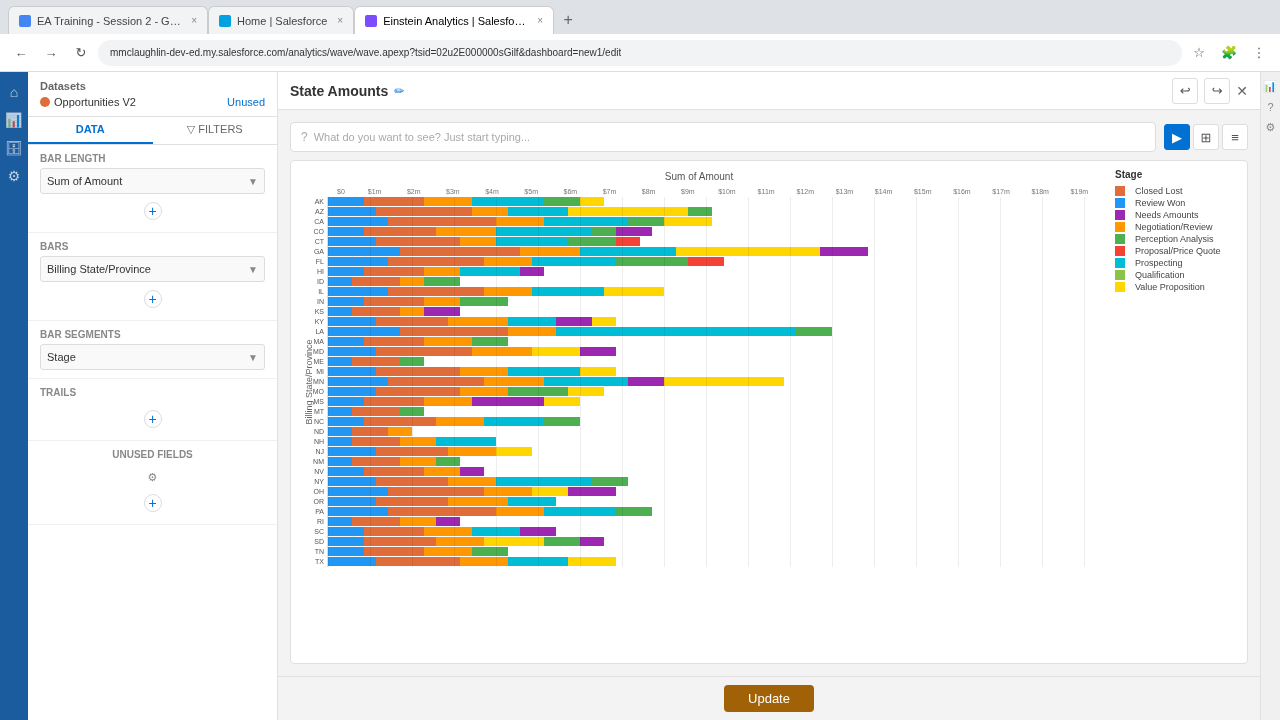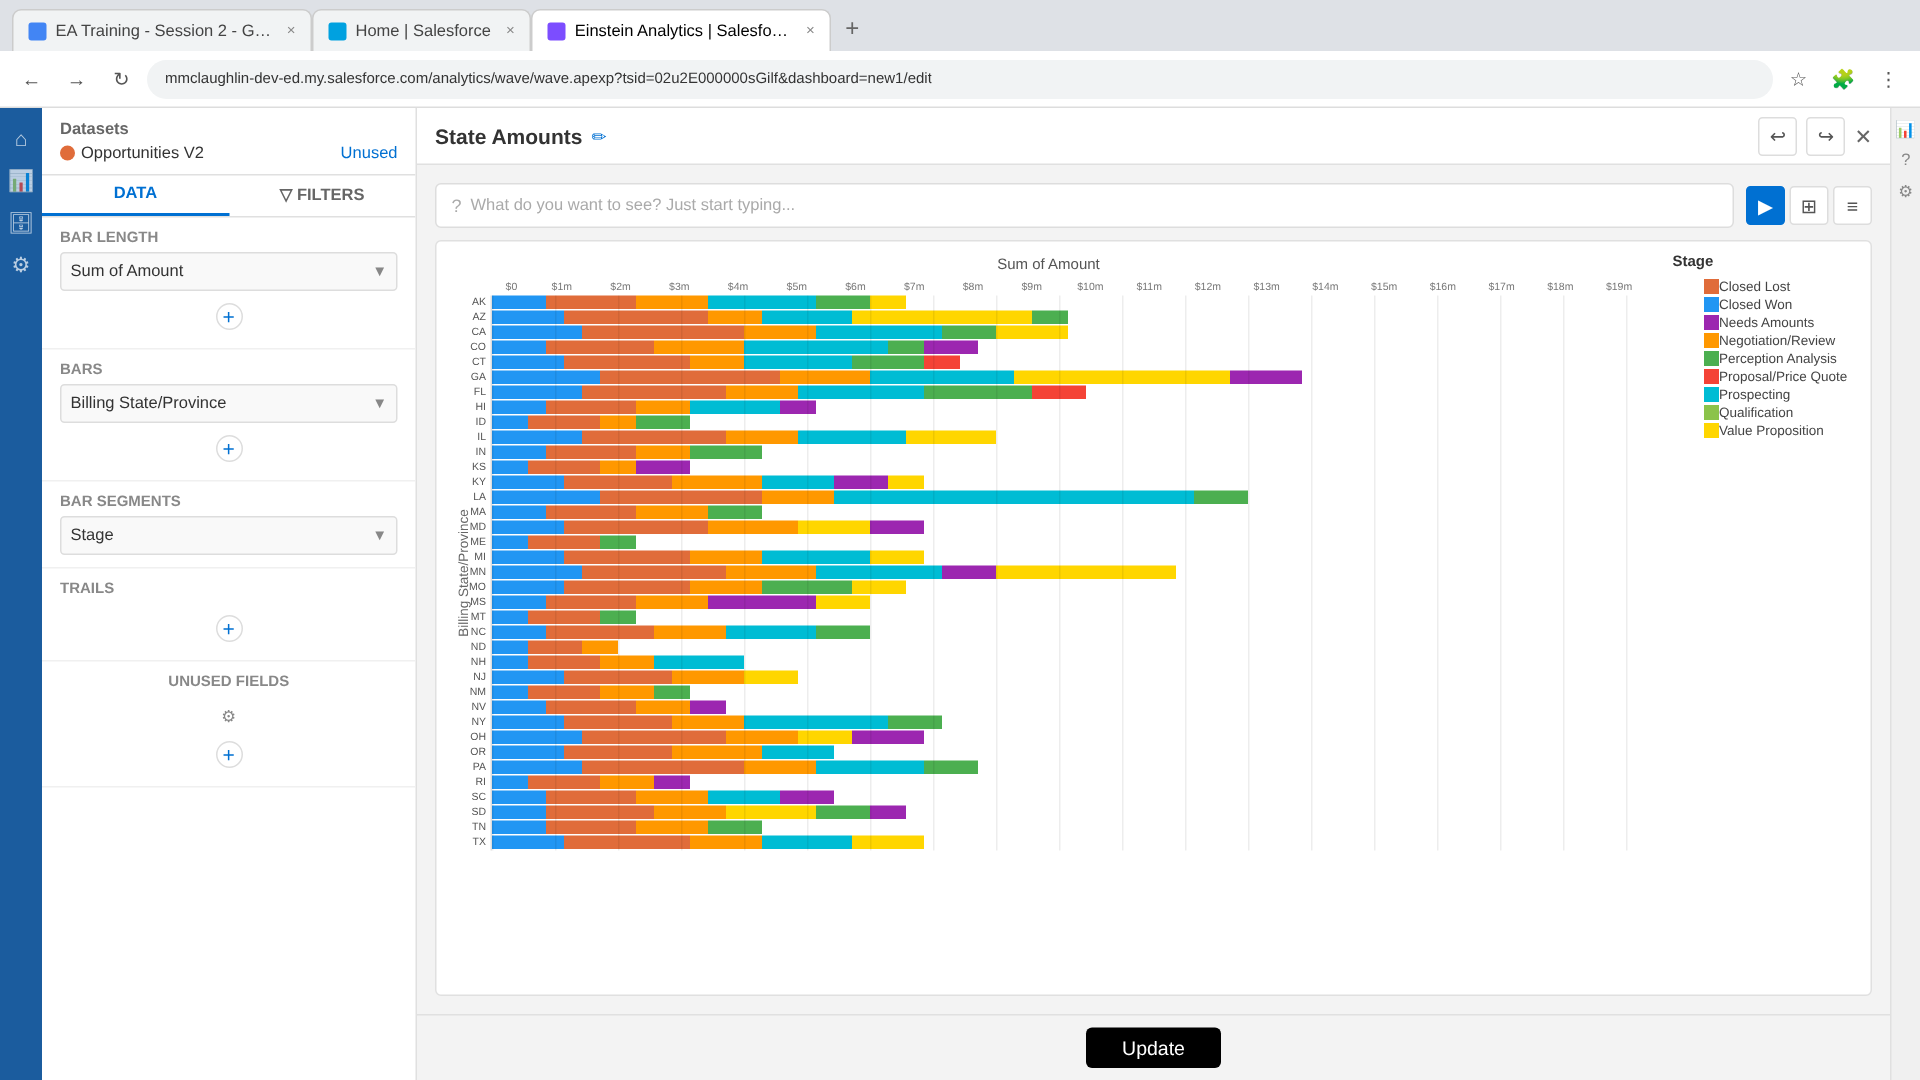--- a/index.html
+++ b/index.html
@@ -33,21 +33,21 @@
     
     .sidebar { width: 250px; background: #fff; border-right: 1px solid #e0e0e0; display: flex; flex-direction: column; flex-shrink: 0; overflow: hidden; }
     .sidebar-header { padding: 8px 12px; border-bottom: 1px solid #e0e0e0; }
     .sidebar-title { font-size: 11px; font-weight: 600; color: #666; margin-bottom: 4px; }
     .dataset-row { display: flex; align-items: center; justify-content: space-between; }
     .dataset-name { font-size: 11px; color: #333; display: flex; align-items: center; gap: 4px; }
     .dataset-dot { width: 10px; height: 10px; border-radius: 50%; background: #e06c3a; flex-shrink: 0; }
     .dataset-fields { font-size: 11px; color: #0070d2; cursor: pointer; }
 
     .sidebar-tabs { display: flex; border-bottom: 1px solid #e0e0e0; }
-    .sidebar-tab { flex: 1; text-align: center; padding: 6px; font-size: 11px; cursor: pointer; color: #666; border-bottom: 2px solid transparent; font-weight: bold; }
+    .sidebar-tab { flex: 1; text-align: center; padding: 6px; font-size: 11px; cursor: pointer; color: #666; border-bottom: 2px solid transparent; }
     .sidebar-tab.active { color: #0070d2; border-bottom-color: #0070d2; font-weight: 600; }
 
     .sidebar-section { padding: 8px 12px; border-bottom: 1px solid #f0f0f0; }
     .section-label { font-size: 10px; color: #888; font-weight: 600; margin-bottom: 4px; text-transform: uppercase; }
     .field-select { width: 100%; height: 26px; border: 1px solid #ddd; border-radius: 3px; font-size: 11px; padding: 0 6px; background: #f9f9f9; display: flex; align-items: center; justify-content: space-between; cursor: pointer; }
     .field-select-text { color: #333; }
     .field-select-arrow { color: #888; font-size: 10px; }
     .add-btn { display: flex; align-items: center; justify-content: center; width: 18px; height: 18px; border: 1px solid #ddd; border-radius: 50%; color: #0070d2; font-size: 14px; cursor: pointer; margin-top: 4px; }
     .section-add { display: flex; justify-content: center; padding: 4px; }
 
@@ -77,29 +77,29 @@
 
     .chart-container { flex: 1; background: #fff; border: 1px solid #e0e0e0; border-radius: 4px; display: flex; overflow: hidden; }
     .chart-inner { flex: 1; padding: 10px 8px; overflow: hidden; position: relative; }
 
     
     .chart-header { text-align: center; font-size: 10px; color: #555; margin-bottom: 6px; }
 
     
     .legend { width: 140px; flex-shrink: 0; padding: 8px; font-size: 9px; }
     .legend-title { font-size: 10px; font-weight: 600; color: #333; margin-bottom: 6px; }
-    .legend-item { display: flex; gap: 0; margin-bottom: 2px; margin-left: 21px; }
+    .legend-item { display: flex; gap: 10px; margin-bottom: 2px; }
     .legend-color { width: 10px; height: 10px; flex-shrink: 0; }
     .legend-label { font-size: 9px; color: #444; }
     .toolbar-btn { width: 26px; height: 26px; display: flex; align-items: center; justify-content: center; border: 1px solid #ddd; border-radius: 3px; cursor: pointer; font-size: 13px; color: #555; background: #fff; }
     .toolbar-btn.active { background: #0070d2; color: #fff; border-color: #0070d2; }
 
     
     .update-bar { background: #f3f3f3; padding: 8px; display: flex; justify-content: center; border-top: 1px solid #e0e0e0; }
-    .update-btn { background: #000000; color: #fff; border: none; border-radius: 4px; padding: 6px 24px; font-size: 13px; cursor: pointer; font-weight: 500; }
+    .update-btn { background: #a16207; color: #fff; border: none; border-radius: 4px; padding: 6px 24px; font-size: 13px; cursor: pointer; font-weight: 500; }
 
     
     .right-mini-nav { width: 20px; background: #f0f0f0; border-left: 1px solid #e0e0e0; display: flex; flex-direction: column; align-items: center; padding: 8px 0; gap: 8px; }
     .mini-nav-icon { font-size: 11px; color: #888; cursor: pointer; }
   </style>
 </head>
 <body>
 
 <div class="browser-chrome">
   <div class="tab-bar">
@@ -635,21 +635,21 @@
 
         <div class="legend">
           <div class="legend-title">Stage</div>
           <div id="legendItems">
               <div class="legend-item">
                 <div class="legend-color" style="background:#e06c3a;"></div>
                 <span class="legend-label">Closed Lost</span>
               </div>
               <div class="legend-item">
                 <div class="legend-color" style="background:#2196f3;"></div>
-                <span class="legend-label">Closed Won</span>
+                <span class="legend-label">Review Won</span>
               </div>
               <div class="legend-item">
                 <div class="legend-color" style="background:#9c27b0;"></div>
                 <span class="legend-label">Needs Amounts</span>
               </div>
               <div class="legend-item">
                 <div class="legend-color" style="background:#ff9800;"></div>
                 <span class="legend-label">Negotiation/Review</span>
               </div>
               <div class="legend-item">

